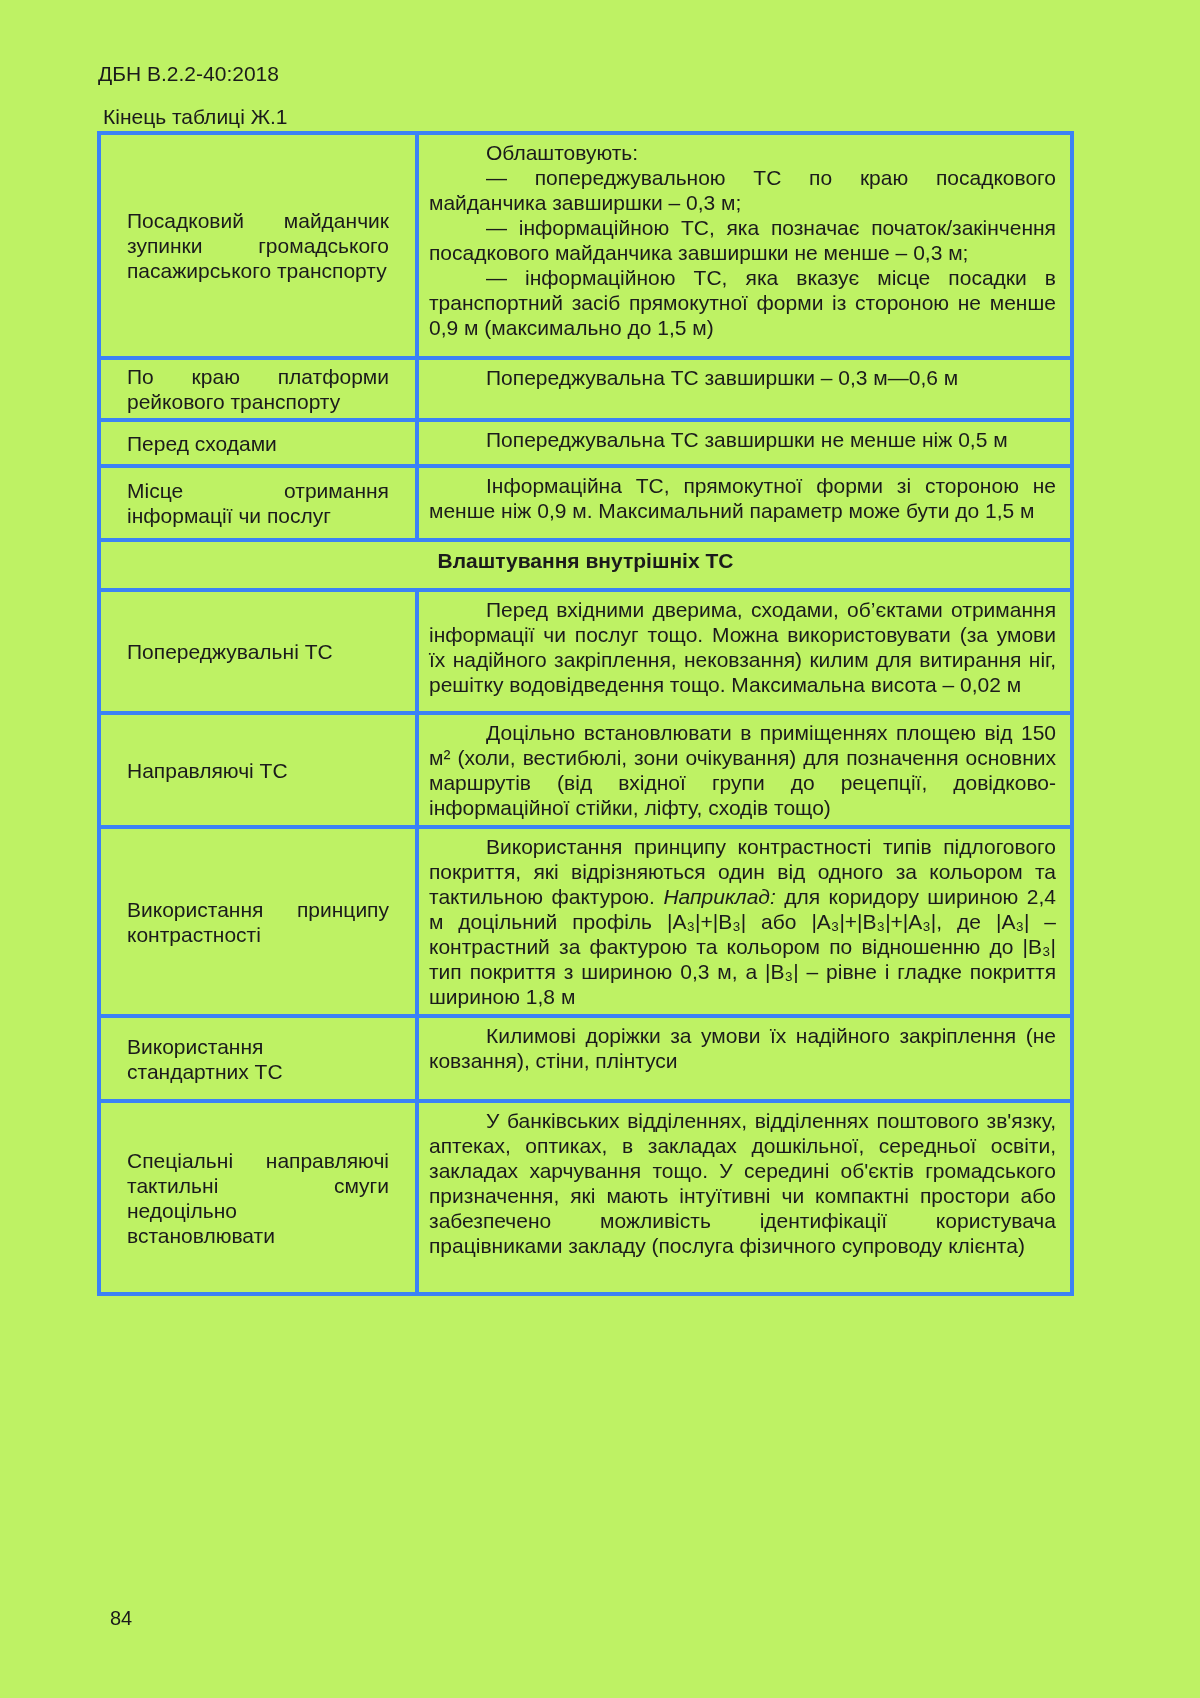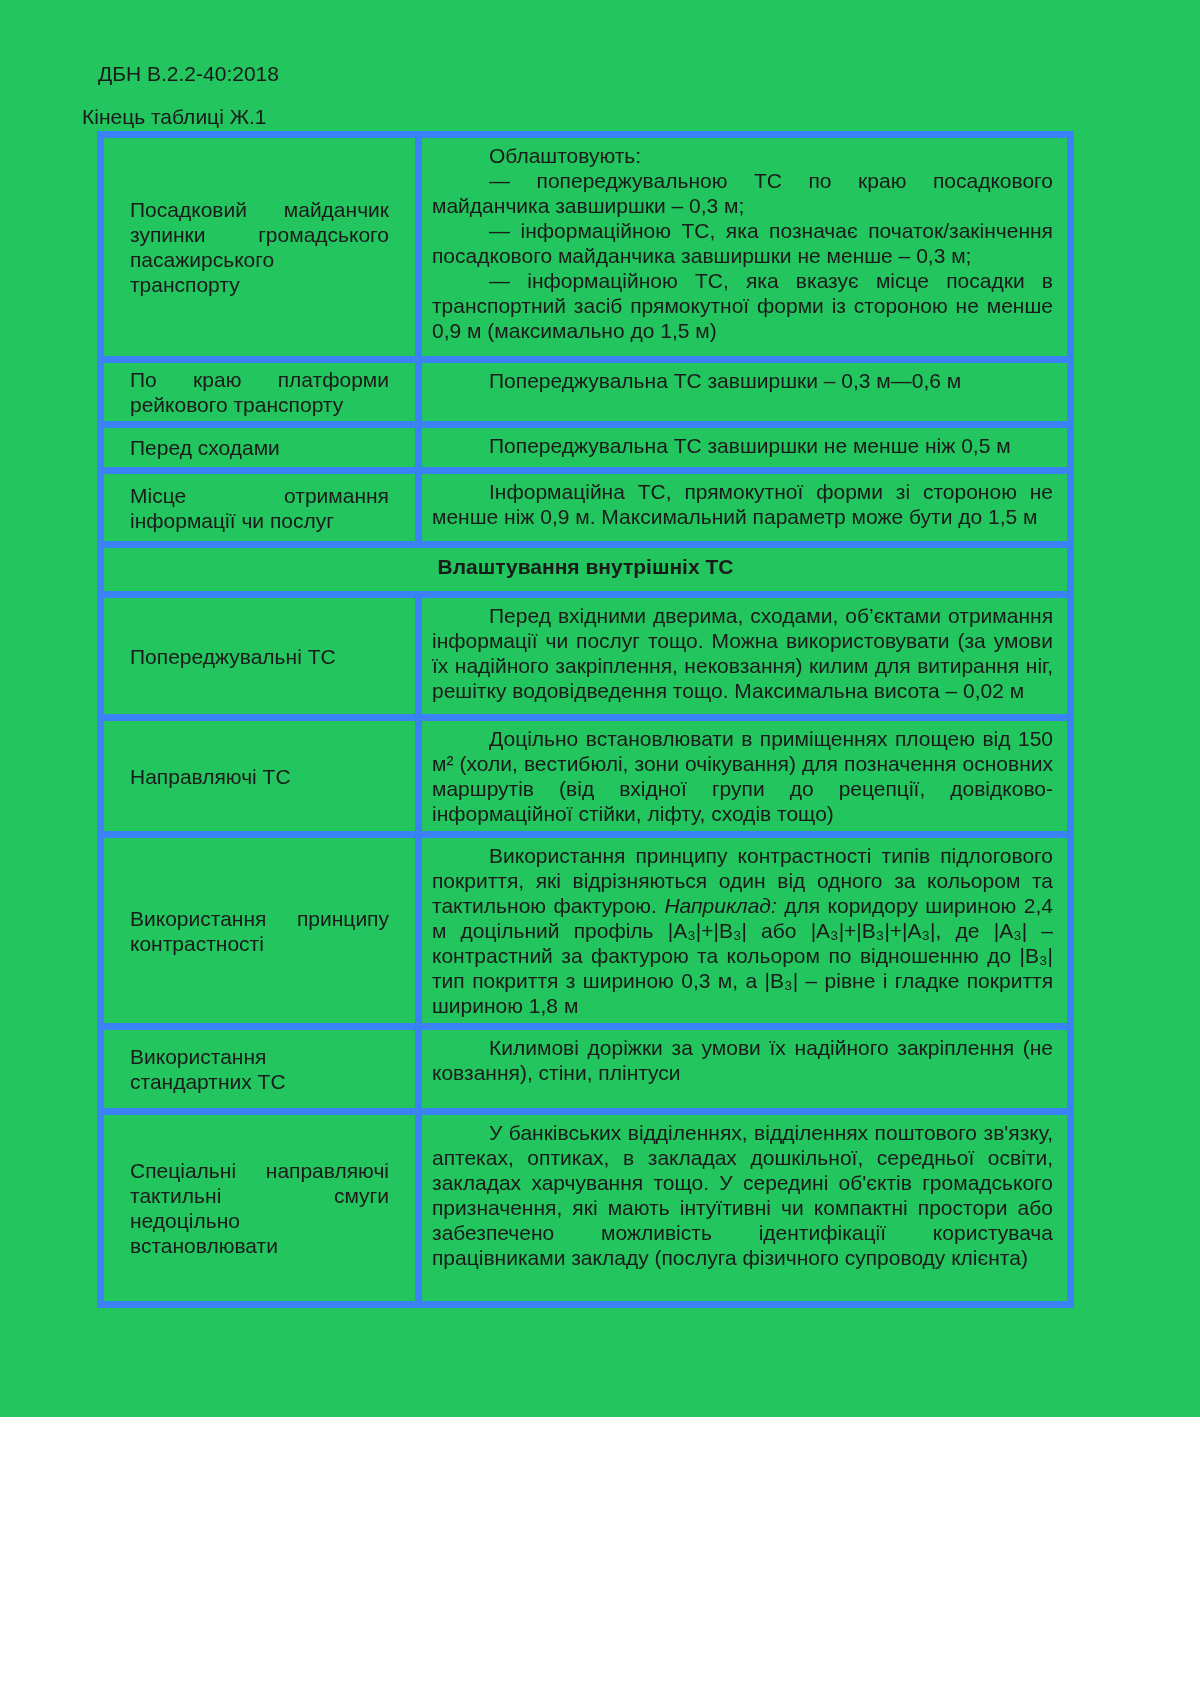--- a/index.html
+++ b/index.html
@@ -3,37 +3,37 @@
 <meta charset="utf-8">
 <style>
   * { margin:0; padding:0; box-sizing:border-box; }
   html,body { background:#ffffff; }
   body {
     width:1200px; height:1698px;
     font-family:"Liberation Sans","DejaVu Sans",sans-serif;
     color:#1b1b1b;
   }
   .page {
-    position:relative; width:1200px; height:1417px;
-    background:#22c55e; overflow:hidden;
+    position:relative; width:1200px; height:1698px;
+    background:#bef264; overflow:hidden;
   }
   .doc-code {
     position:absolute; left:98px; top:61px;
     font-size:21px; line-height:25px;
   }
   .table-caption {
-    position:absolute; left:82px; top:104px;
+    position:absolute; left:103px; top:104px;
     font-size:21px; line-height:25px;
   }
   table.req-table {
     position:absolute; left:97px; top:131px; width:977px;
     border-collapse:collapse; table-layout:fixed;
   }
   table.req-table td {
-    border:7px solid #3b82f6;
+    border:4px solid #3b82f6;
     font-size:21px; line-height:25px;
     overflow:hidden;
   }
   td.cell-left {
     width:318px;
     vertical-align:middle;
     text-align:justify;
     padding:4px 26px 4px 26px;
   }
   td.cell-right {

